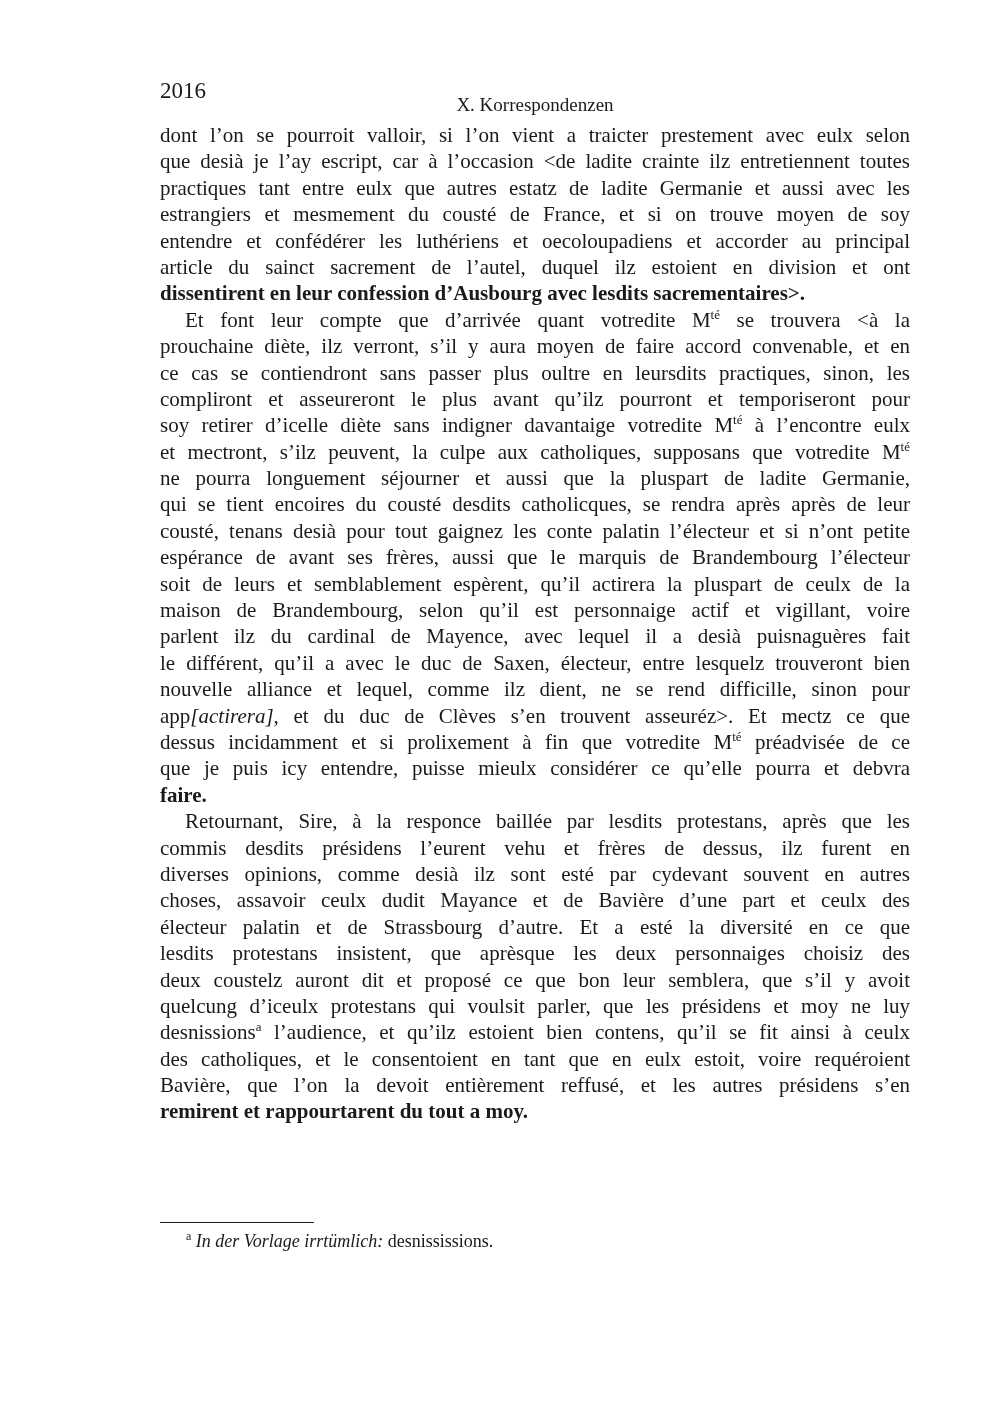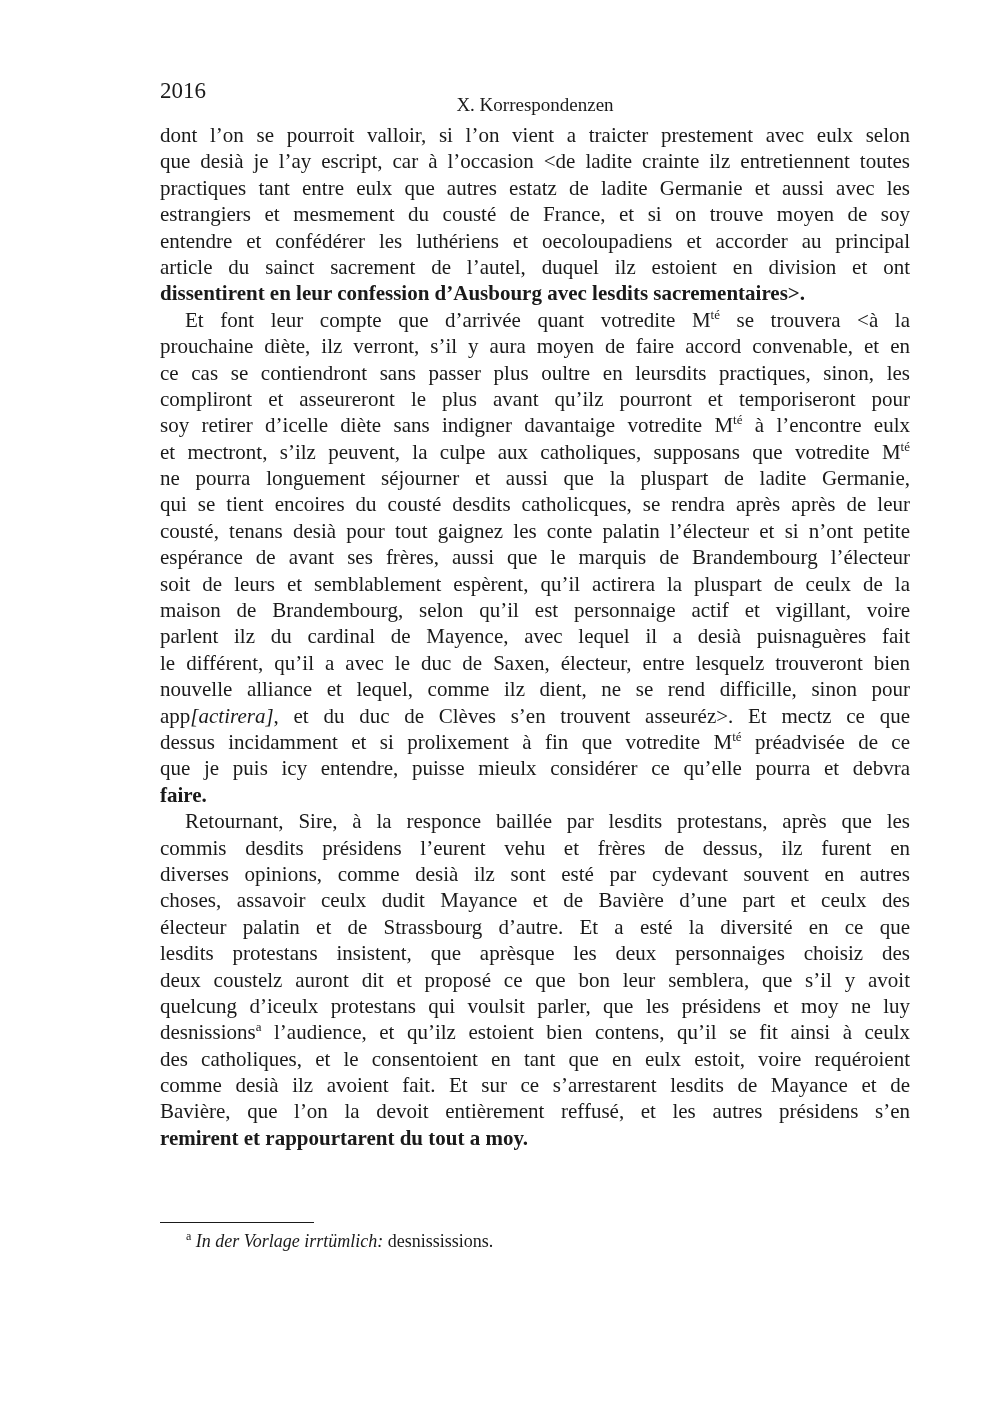--- a/index.html
+++ b/index.html
@@ -57,21 +57,20 @@
     <div class="line indent">Retournant, Sire, à la responce baillée par lesdits protestans, après que les</div>
     <div class="line">commis desdits présidens l’eurent vehu et frères de dessus, ilz furent en</div>
     <div class="line">diverses opinions, comme desià ilz sont esté par cydevant souvent en autres</div>
     <div class="line">choses, assavoir ceulx dudit Mayance et de Bavière d’une part et ceulx des</div>
     <div class="line">électeur palatin et de Strassbourg d’autre. Et a esté la diversité en ce que</div>
     <div class="line">lesdits protestans insistent, que aprèsque les deux personnaiges choisiz des</div>
     <div class="line">deux coustelz auront dit et proposé ce que bon leur semblera, que s’il y avoit</div>
     <div class="line">quelcung d’iceulx protestans qui voulsit parler, que les présidens et moy ne luy</div>
     <div class="line">desnissions<sup>a</sup> l’audience, et qu’ilz estoient bien contens, qu’il se fit ainsi à ceulx</div>
     <div class="line">des catholiques, et le consentoient en tant que en eulx estoit, voire requéroient</div>
-    <div class="line">comme desià ilz avoient fait. Et sur ce s’arrestarent lesdits de Mayance et de</div>
     <div class="line">Bavière, que l’on la devoit entièrement reffusé, et les autres présidens s’en</div>
     <div class="line last">remirent et rappourtarent du tout a moy.</div>
   </div>
 
 <div class="fn-rule"></div>
 <div class="footnote">
   <sup>a</sup>
   <span class="it">In der Vorlage irrtümlich:</span><span> desnississions.</span>
 </div>
 

